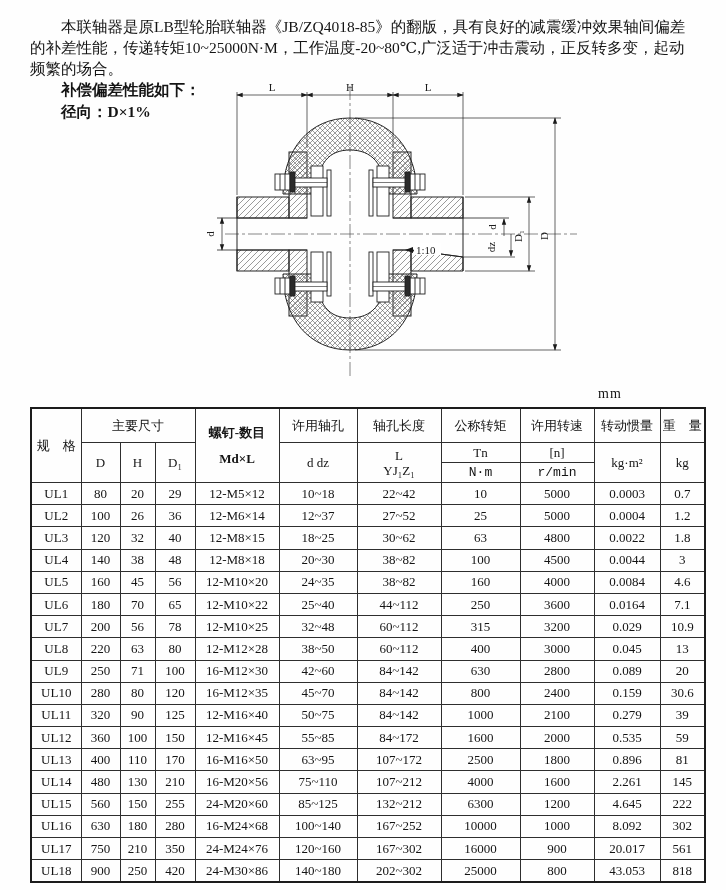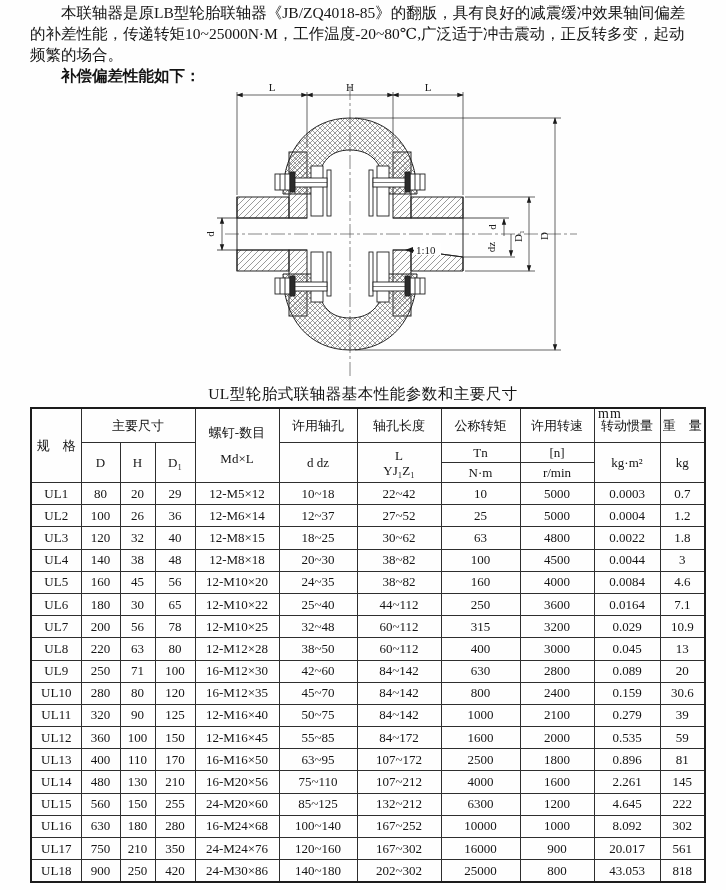--- a/index.html
+++ b/index.html
@@ -1,53 +1,54 @@
 <!DOCTYPE html>
 <html><head>
 <meta charset="utf-8">
 <style>
   html,body{margin:0;padding:0;background:#fff;}
   .page{
     position:relative;width:726px;height:890px;background:#fefefe;overflow:hidden;
     font-family:"Liberation Serif","DejaVu Serif",serif;color:#141414;
   }
   
-  .intro{position:absolute;top:2px;left:30px;width:670px;font-size:15.5px;line-height:21px;}
+  .intro{position:absolute;top:16px;left:30px;width:670px;font-size:15.5px;line-height:21px;}
   .intro p{margin:0;text-indent:2em;}
   .comp-line{margin-left:2em;line-height:22px;font-weight:bold;}
   
   .drawing{position:absolute;left:200px;top:78px;}
   .drawing text{font-size:11px;fill:#1a1a1a;font-family:"Liberation Serif","DejaVu Serif",serif;}
   
   .tbl-title{position:absolute;top:384px;left:0;width:726px;text-align:center;
              font-size:15.5px;letter-spacing:.5px;}
-  .unit-label{position:absolute;top:406px;left:598px;font-size:14px;letter-spacing:1px;}
+  .unit-label{position:absolute;top:386px;left:598px;font-size:14px;letter-spacing:1px;}
   
   table.spec{
     position:absolute;left:30px;top:407px;width:674px;border-collapse:collapse;
     table-layout:fixed;text-align:center;font-size:13px;
   }
   table.spec{border:2px solid #1c1c1c;}
   table.spec th,table.spec td{border:1px solid #2e2e2e;padding:0 1px;font-weight:normal;
     overflow:hidden;white-space:nowrap;}
   table.spec thead tr.h1 th{height:33px;}
   table.spec thead tr.h2 th{height:19px;}
-  table.spec thead tr.h3 th{height:19px;}
+  table.spec thead tr.h3 th{height:19px;font-family:Liberation Mono, monospace;}
   table.spec tbody td{height:21.2px;}
   .two-line{line-height:15px;}
-  .screw-head{line-height:26px;}
+  .screw-head{line-height:26px;font-weight:bold;}
 </style>
 </head>
 <body>
 
 <div class="page">
 
   <div class="intro">
     <p>本联轴器是原LB型轮胎联轴器《JB/ZQ4018-85》的翻版，具有良好的减震缓冲效果轴间偏差的补差性能，传递转矩10~25000N·M，工作温度-20~80℃,广泛适于冲击震动，正反转多变，起动频繁的场合。</p>
     <div class="comp-line">补偿偏差性能如下：</div>
+    <div class="comp-line">径向：D×1%</div>
   </div>
 
   <svg class="drawing" width="380" height="308" viewBox="205 80 380 308">
     <defs>
       <pattern id="h45" patternUnits="userSpaceOnUse" width="6" height="6">
         <path d="M-1,7 L7,-1" stroke="#6e6e6e" stroke-width="0.7"></path>
       </pattern>
       <pattern id="hx" patternUnits="userSpaceOnUse" width="5" height="5">
         <path d="M-1,6 L6,-1" stroke="#5d5d5d" stroke-width="0.6"></path>
         <path d="M-1,-1 L6,6" stroke="#5d5d5d" stroke-width="0.6"></path>
@@ -181,21 +182,20 @@
     <text x="355" y="93" text-anchor="middle">H</text>
     <text x="433" y="93" text-anchor="middle">L</text>
     <text x="219" y="236" text-anchor="middle" transform="rotate(-90 219 236)">d</text>
     <text x="501" y="229" text-anchor="middle" transform="rotate(-90 501 229)">d</text>
     <text x="500" y="249" text-anchor="middle" transform="rotate(-90 500 249)">dz</text>
     <text x="527" y="238" text-anchor="middle" transform="rotate(-90 527 238)">D₁</text>
     <text x="553" y="238" text-anchor="middle" transform="rotate(-90 553 238)">D</text>
     <text x="421" y="256">1:10</text>
   </svg>
 
-  <div class="tbl-title">UL型轮胎式联轴器基本性能参数和主要尺寸</div>
   <div class="unit-label">mm</div>
 
   <table class="spec">
     <colgroup>
       <col style="width:50px">
         <col style="width:39px">
         <col style="width:35px">
         <col style="width:40px">
       <col style="width:84px">
         <col style="width:78px">
@@ -301,21 +301,21 @@
           <td>24~35</td>
           <td>38~82</td>
           <td>160</td>
           <td>4000</td>
           <td>0.0084</td>
           <td>4.6</td>
         </tr>
         <tr>
           <td>UL6</td>
           <td>180</td>
-          <td>30</td>
+          <td>70</td>
           <td>65</td>
           <td>12-M10×22</td>
           <td>25~40</td>
           <td>44~112</td>
           <td>250</td>
           <td>3600</td>
           <td>0.0164</td>
           <td>7.1</td>
         </tr>
         <tr>

